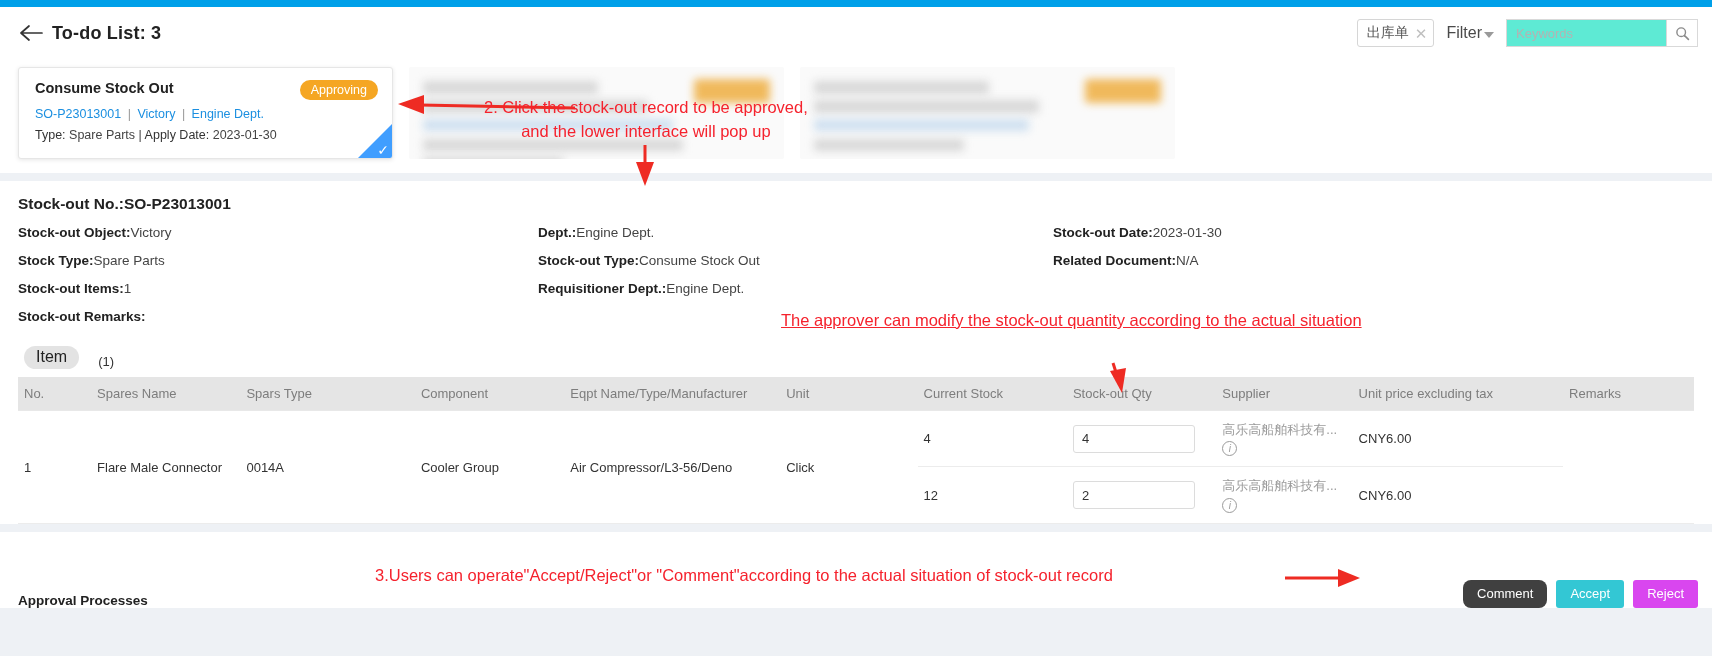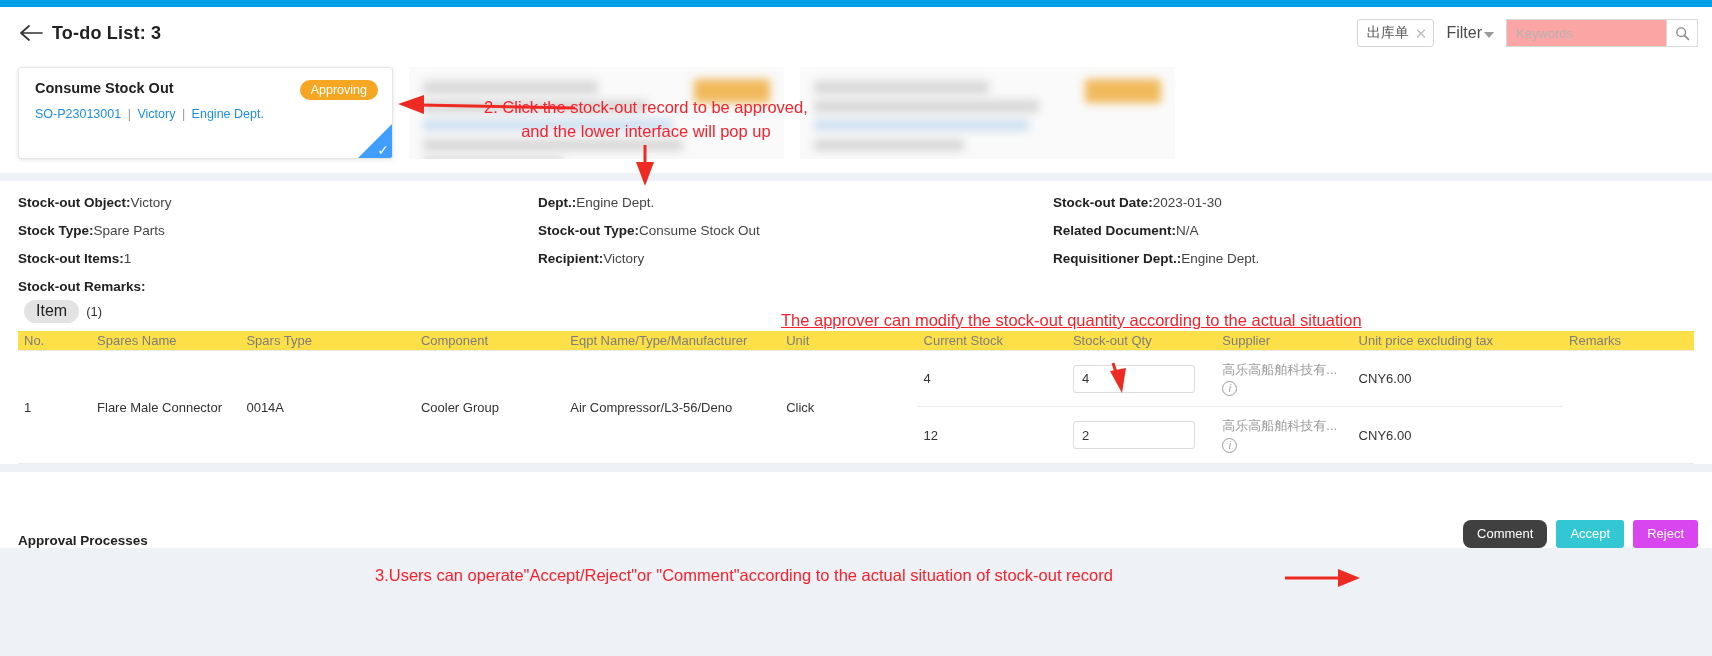--- a/index.html
+++ b/index.html
@@ -32,21 +32,21 @@
   }
   .filter-tag .tag-x{ color:#bfbfbf; font-size:15px; line-height:1; cursor:pointer;}
   .filter-btn{ font-size:16px; color:#4a4a4a; display:flex;align-items:center;gap:2px; cursor:pointer;}
   .caret-down{
     width:0;height:0;border-left:5px solid transparent;border-right:5px solid transparent;
     border-top:6px solid #9a9a9a; margin-top:4px;
   }
   .search-wrap{ display:flex; align-items:stretch; }
   .search-input{
     width:160px;height:28px;border:1px solid #d9d9d9;border-right:none;
-    padding:0 9px;font-size:13px;color:#555;outline:none;background:#fca5a5;
+    padding:0 9px;font-size:13px;color:#555;outline:none;background:#5eead4;
     font-family:"Liberation Sans", sans-serif;
   }
   .search-input::placeholder{ color:#b3b3b3; }
   .search-btn{
     width:32px;height:28px;border:1px solid #d9d9d9;background:#fff;
     display:flex;align-items:center;justify-content:center;cursor:pointer;padding:0;
   }
 
   
   .cards-strip{
@@ -89,31 +89,31 @@
   }
   .detail-title{ font-size:15.5px; font-weight:bold; color:#222; margin-bottom:12px;}
   .info-grid{
     display:grid; grid-template-columns:520px 515px auto; row-gap:13px;
     font-size:13.5px;
   }
   .info-item .k{ font-weight:bold; color:#222;}
   .info-item .v{ color:#444;}
   .remarks-row{ margin-top:13px; font-size:13.5px; font-weight:bold; color:#222;}
 
-  .tabs{ margin-top:6px; display:flex; align-items:center; gap:7px; padding-left:6px;}
+  .tabs{ margin-top:22px; display:flex; align-items:flex-end; gap:19px; padding-left:6px;}
   .tab-item{
     font-size:16px; color:#222; background:#e3e3e3; border-radius:13px;
     padding:2px 12px 3px 12px; cursor:pointer;
   }
   .tab-count{ font-size:13px; color:#333;}
 
   table.items{ width:100%; border-collapse:collapse; margin-top:8px; table-layout:fixed;}
   table.items thead th{
-    background:#fde047; color:#7d7d7d; font-weight:normal; font-size:13px;
-    text-align:left; padding:2px 6px; border-bottom:1px solid #e8e8e8;
+    background:#e5e5e5; color:#7d7d7d; font-weight:normal; font-size:13px;
+    text-align:left; padding:9px 6px; border-bottom:1px solid #e8e8e8;
   }
   table.items tbody td{
     font-size:13px; color:#333; padding:10px 6px; vertical-align:middle;
     border-bottom:1px solid #ececec; background:#fff;
   }
   .sub-cell{ padding:0 !important; }
   .sub-row{ height:56px; display:flex; align-items:center; padding:0 6px; border-bottom:1px solid #ececec;}
   .sub-row:last-child{ border-bottom:none; }
   .qty-input{
     width:122px;height:28px;border:1px solid #dcdcdc;border-radius:3px;
@@ -189,20 +189,27 @@
       <div class="card-title">Consume Stock Out</div>
       <div class="badge">Approving</div>
     </div>
     <div class="card-links">
       <span>SO-P23013001</span>
       <span class="sep">|</span>
       <span>Victory</span>
       <span class="sep">|</span>
       <span>Engine Dept.</span>
     </div>
+    <div class="card-meta">
+      <span class="lbl">Type:</span>
+      <span>Spare Parts</span>
+      <span>|</span>
+      <span class="lbl">Apply Date:</span>
+      <span>2023-01-30</span>
+    </div>
     <div class="corner-check"></div>
     <div class="corner-check-glyph">✓</div>
   </div>
 
   <div class="card-blur">
     <div class="blur-line" style="left:14px;top:14px;width:175px;height:13px;"></div>
     <div class="blur-line" style="left:14px;top:33px;width:225px;height:13px;"></div>
     <div class="blur-line blue" style="left:14px;top:52px;width:250px;height:12px;"></div>
     <div class="blur-line" style="left:14px;top:72px;width:260px;height:12px;"></div>
     <div class="blur-line" style="left:14px;top:90px;width:140px;height:12px;"></div>
@@ -212,20 +219,21 @@
   <div class="card-blur">
     <div class="blur-line" style="left:14px;top:14px;width:175px;height:13px;"></div>
     <div class="blur-line" style="left:14px;top:33px;width:225px;height:13px;"></div>
     <div class="blur-line blue" style="left:14px;top:52px;width:215px;height:12px;"></div>
     <div class="blur-line" style="left:14px;top:72px;width:150px;height:12px;"></div>
     <div class="blur-badge" style="right:14px;top:12px;width:76px;height:24px;"></div>
   </div>
 </div>
 
 <div class="detail">
+  <div class="detail-title">Stock-out No.:SO-P23013001</div>
 
   <div class="info-grid">
     <div class="info-item">
       <span class="k">Stock-out Object:</span><span class="v">Victory</span>
     </div>
     <div class="info-item">
       <span class="k">Dept.:</span><span class="v">Engine Dept.</span>
     </div>
     <div class="info-item">
       <span class="k">Stock-out Date:</span><span class="v">2023-01-30</span>
@@ -234,23 +242,20 @@
       <span class="k">Stock Type:</span><span class="v">Spare Parts</span>
     </div>
     <div class="info-item">
       <span class="k">Stock-out Type:</span><span class="v">Consume Stock Out</span>
     </div>
     <div class="info-item">
       <span class="k">Related Document:</span><span class="v">N/A</span>
     </div>
     <div class="info-item">
       <span class="k">Stock-out Items:</span><span class="v">1</span>
-    </div>
-    <div class="info-item">
-      <span class="k">Recipient:</span><span class="v">Victory</span>
     </div>
     <div class="info-item">
       <span class="k">Requisitioner Dept.:</span><span class="v">Engine Dept.</span>
     </div>
   </div>
 
   <div class="remarks-row">Stock-out Remarks:</div>
 
   <div class="tabs">
     <div class="tab-item">Item</div>

